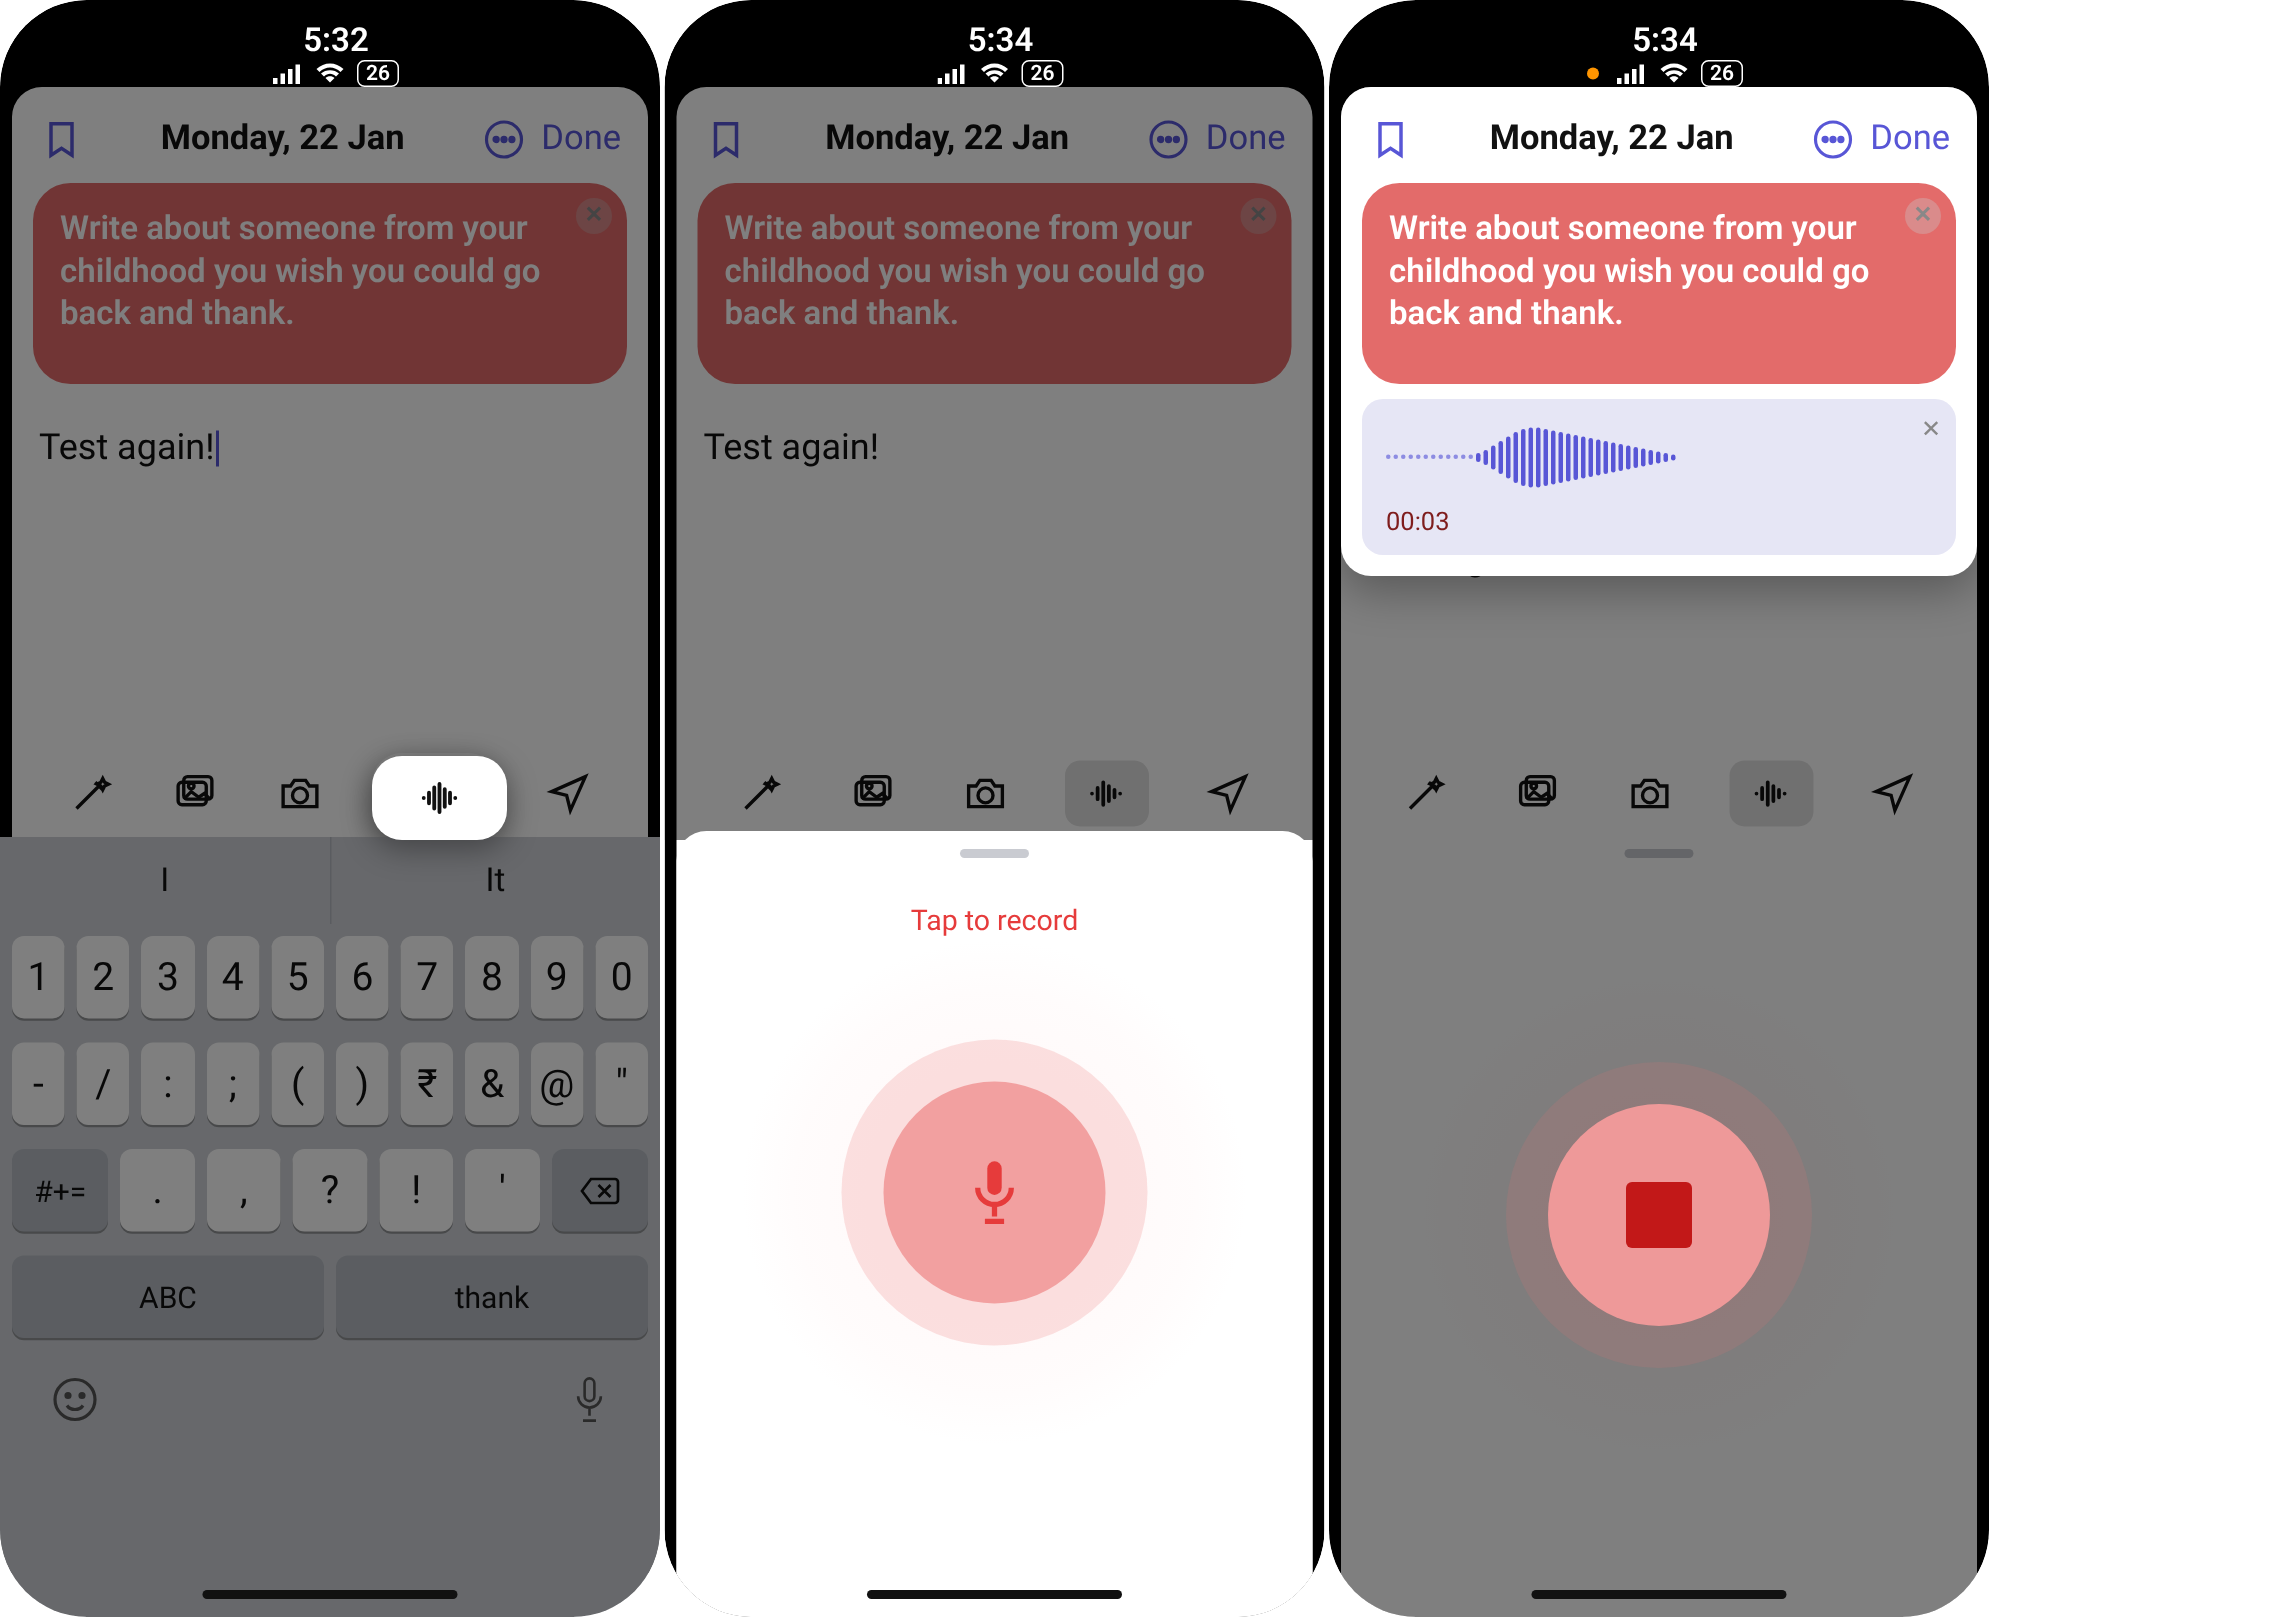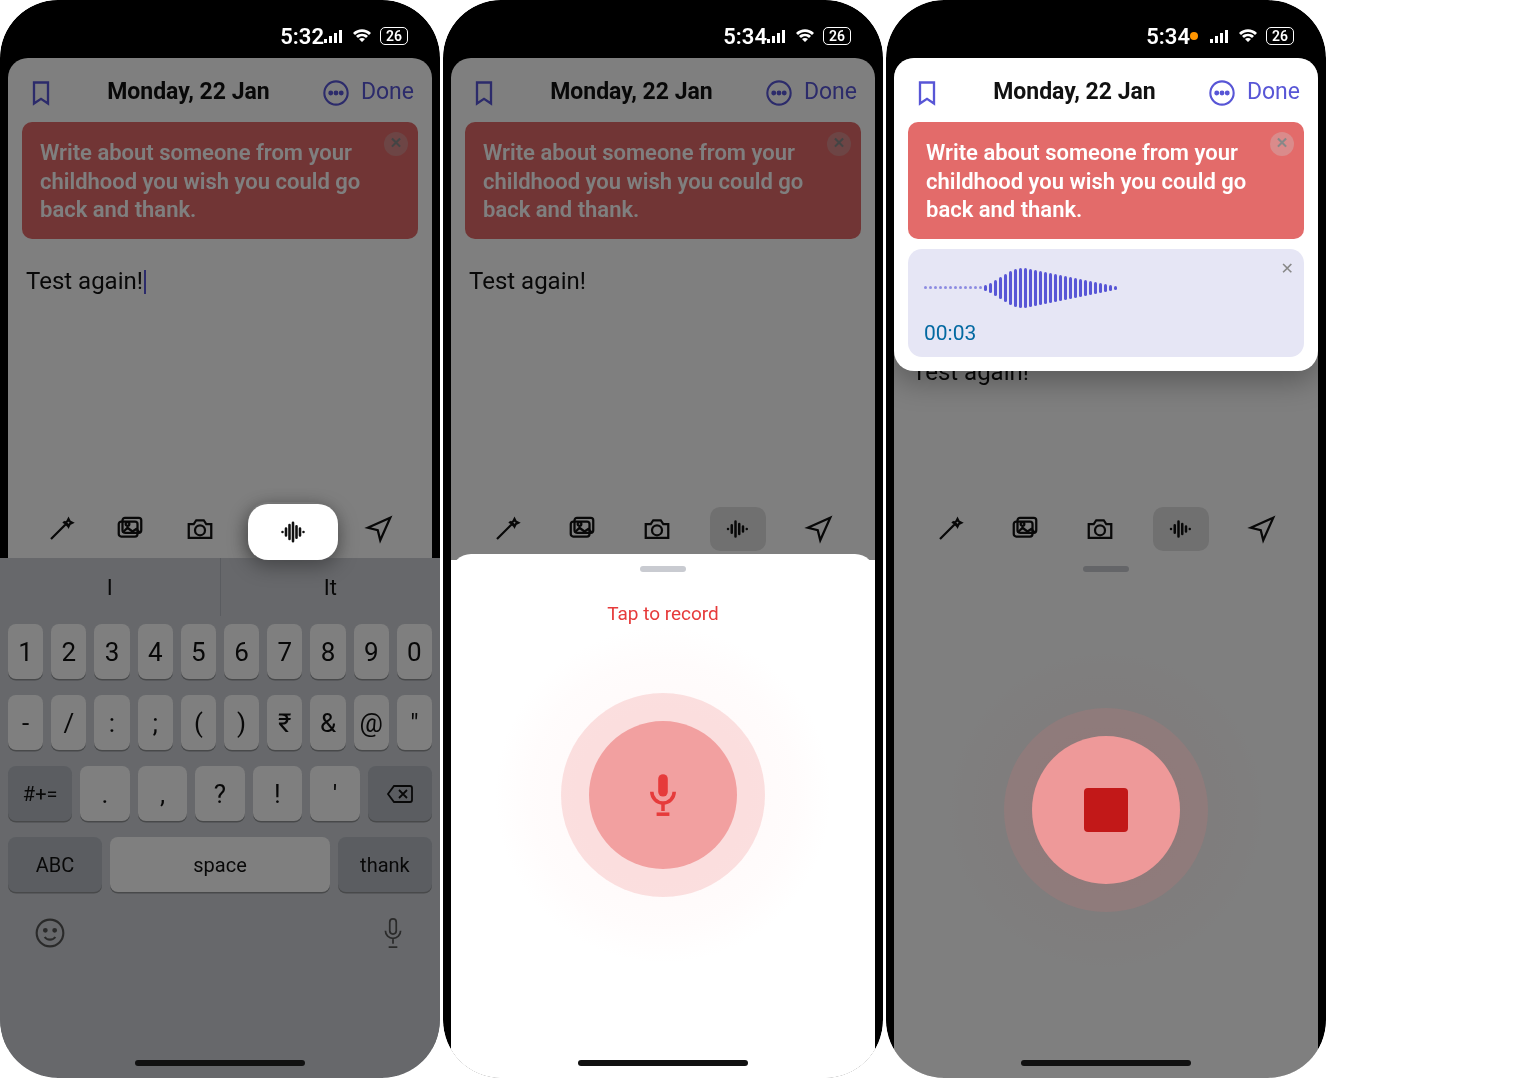--- a/index.html
+++ b/index.html
@@ -1,33 +1,33 @@
 <!DOCTYPE html>
 <html><head>
 <meta charset="utf-8">
 <style>
   * { box-sizing: border-box; margin: 0; padding: 0; font-family: -apple-system, BlinkMacSystemFont, "Segoe UI", Roboto, sans-serif; }
   body { background: #fff; display: flex; width: 1524px; height: 1078px; overflow: hidden; }
   .phone { flex: 0 0 440px; height: 1078px; position: relative; background: #fff; border-radius: 58px; overflow: hidden; margin: 0 0px; }
   .gap { flex: 0 0 3px; }
   .phone .screen { position: absolute; inset: 0; border-radius: 58px; overflow: hidden; }
   
-  .statusbar { display: flex; justify-content: flex-end; align-items: center; padding: 18px 32px 10px 40px; font-weight: 600; font-size: 22px; color: #fff; height: 64px; }
+  .statusbar { display: flex; justify-content: center; align-items: center; padding: 18px 32px 10px 40px; font-weight: 600; font-size: 22px; color: #fff; height: 64px; flex-direction: column; }
   .statusbar .right { display: flex; align-items: center; gap: 8px; }
   .statusbar svg { display: block; }
   
   .darkbg { position:absolute; inset:0; background:#000; }
   
   .editor-card { position: absolute; left: 8px; right: 8px; top: 58px; bottom: 0; background: #fff; border-radius: 20px 20px 0 0; padding: 14px 14px 0 14px; }
   .editor-header { display: flex; align-items: flex-start; gap: 10px; padding: 6px 4px 14px 4px; }
   .editor-header .title { flex: 1; text-align: center; font-weight: 700; font-size: 23px; color: #111; }
   .btn-done { color: #5856d6; font-size: 23px; font-weight:400; }
   .icon-btn { width: 30px; height: 30px; display:flex; align-items:center; justify-content:center; color:#5856d6; }
   .bookmark-icon svg, .more-icon svg { width: 28px; height: 28px; }
-  .prompt-banner { position: relative; background: #e36b6a; color: #fff; border-radius: 10px; padding: 17px 44px 14px 18px; font-size: 22px; line-height: 1.3; font-weight: 600; }
+  .prompt-banner { position: relative; background: #e36b6a; color: #fff; border-radius: 25px; padding: 17px 44px 31px 18px; font-size: 22px; line-height: 1.3; font-weight: 600; }
   .prompt-banner .close { position: absolute; right: 10px; top: 10px; width: 24px; height: 24px; background: rgba(200,200,200,0.35); border-radius: 50%; display:flex; align-items:center; justify-content:center; color:#888; font-size:15px; }
   .entry-text { padding: 28px 4px; font-size: 24px; color: #111; }
   .caret::after { content:""; display:inline-block; width:2px; height:24px; background:#5856d6; vertical-align:middle; margin-left:1px; }
   
   .toolbar { position: absolute; left:0; right:0; height:62px; display:flex; align-items:center; justify-content:space-around; padding: 0 26px; }
   .toolbar .titem { width:44px; height:44px; display:flex; align-items:center; justify-content:center; color:#111; }
   .toolbar .titem svg { width:30px; height:30px; }
   .toolbar .titem.highlight { background:#fff; border-radius:20px; width: 84px; height: 54px; box-shadow: 0 6px 20px rgba(0,0,0,0.3); }
   .toolbar .titem.selected { background: rgba(0,0,0,0.12); border-radius:10px; width:56px; height:44px; }
   
@@ -54,21 +54,21 @@
   .record-btn { width:148px; height:148px; border-radius:50%; background:#f2a0a0; display:flex; align-items:center; justify-content:center; box-shadow: 0 0 0 28px rgba(242,160,160,0.30); z-index:2;}
   .record-btn.stop { background:#e99; box-shadow: 0 0 0 28px rgba(200,120,120,0.22);}
   .record-btn svg { width:48px; height:48px; }
   .stop-square { width:44px; height:44px; background:#c21818; border-radius:4px; }
   
   .audio-clip { background:#e6e6f5; border-radius:14px; padding:14px 16px 12px 16px; position:relative; margin-top:10px; }
   .audio-clip .axclose { position:absolute; right:10px; top:10px; color:#888; font-size:16px; }
   .wave { display:flex; align-items:center; gap:2px; height:50px; }
   .wave .dot { width:3px; height:3px; background:#8d8ce2; border-radius:50%; }
   .wave .bar { width:3px; background:#5856d6; border-radius:2px; }
-  .audio-time { color:#0369a1; font-size:21px; margin-top:8px; }
+  .audio-time { color:#7f1d1d; font-size:17px; margin-top:8px; }
   
   .overlay50 { position:absolute; inset:0; background:rgba(0,0,0,0.50); border-radius:inherit; }
   .toolbar-wrap1 { position:absolute; left:0; right:0; }
 </style>
 </head>
 <body>
 
 <div class="phone">
  <div class="screen">
   <div class="darkbg"></div>
@@ -188,21 +188,20 @@
       <span class="key">'</span>
       <span class="key gray" style="flex:1.3">
         <svg width="28" height="22" viewBox="0 0 28 22" fill="none" stroke="#111" stroke-width="1.8">
               <path d="M8 3h16a2 2 0 012 2v12a2 2 0 01-2 2H8l-6-8z"></path>
               <path d="M13 7l8 8M21 7l-8 8"></path>
             </svg>
       </span>
     </div>
     <div class="bottom-key-row">
       <span class="key gray small abc-key">ABC</span>
-      <span class="key small spacer-key">space</span>
       <span class="key gray small return-key">thank</span>
     </div>
     <div class="emoji-row">
       <span>
         <svg width="32" height="32" viewBox="0 0 24 24" fill="none" stroke="#555" stroke-width="1.6">
               <circle cx="12" cy="12" r="10"></circle>
               <circle cx="8.5" cy="10" r="1" fill="#555"></circle>
               <circle cx="15.5" cy="10" r="1" fill="#555"></circle>
               <path d="M8 15c1 1.5 2.5 2 4 2s3-.5 4-2"></path>
             </svg>

